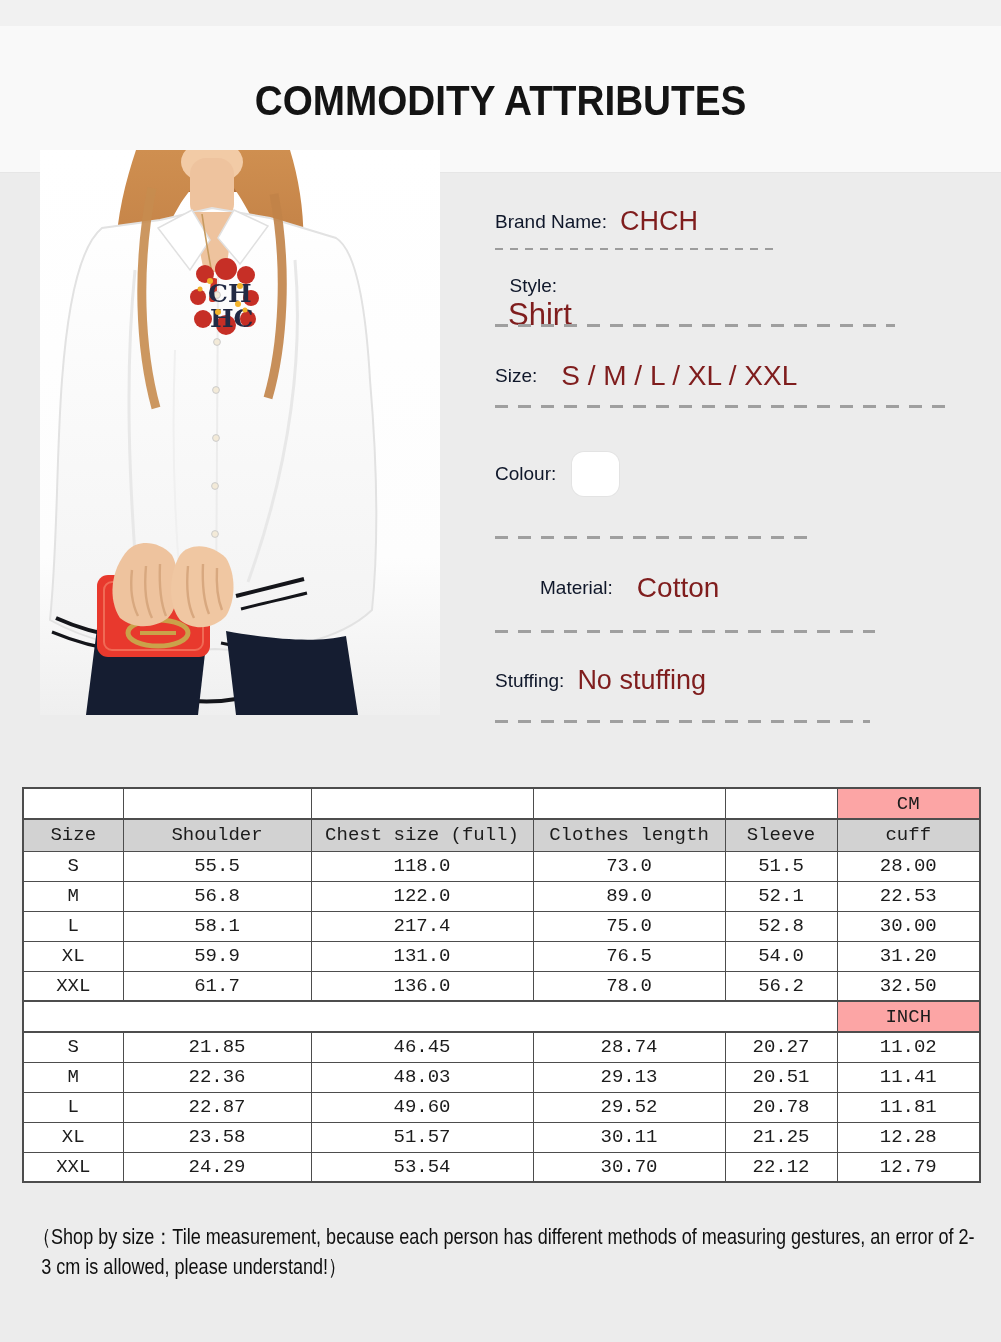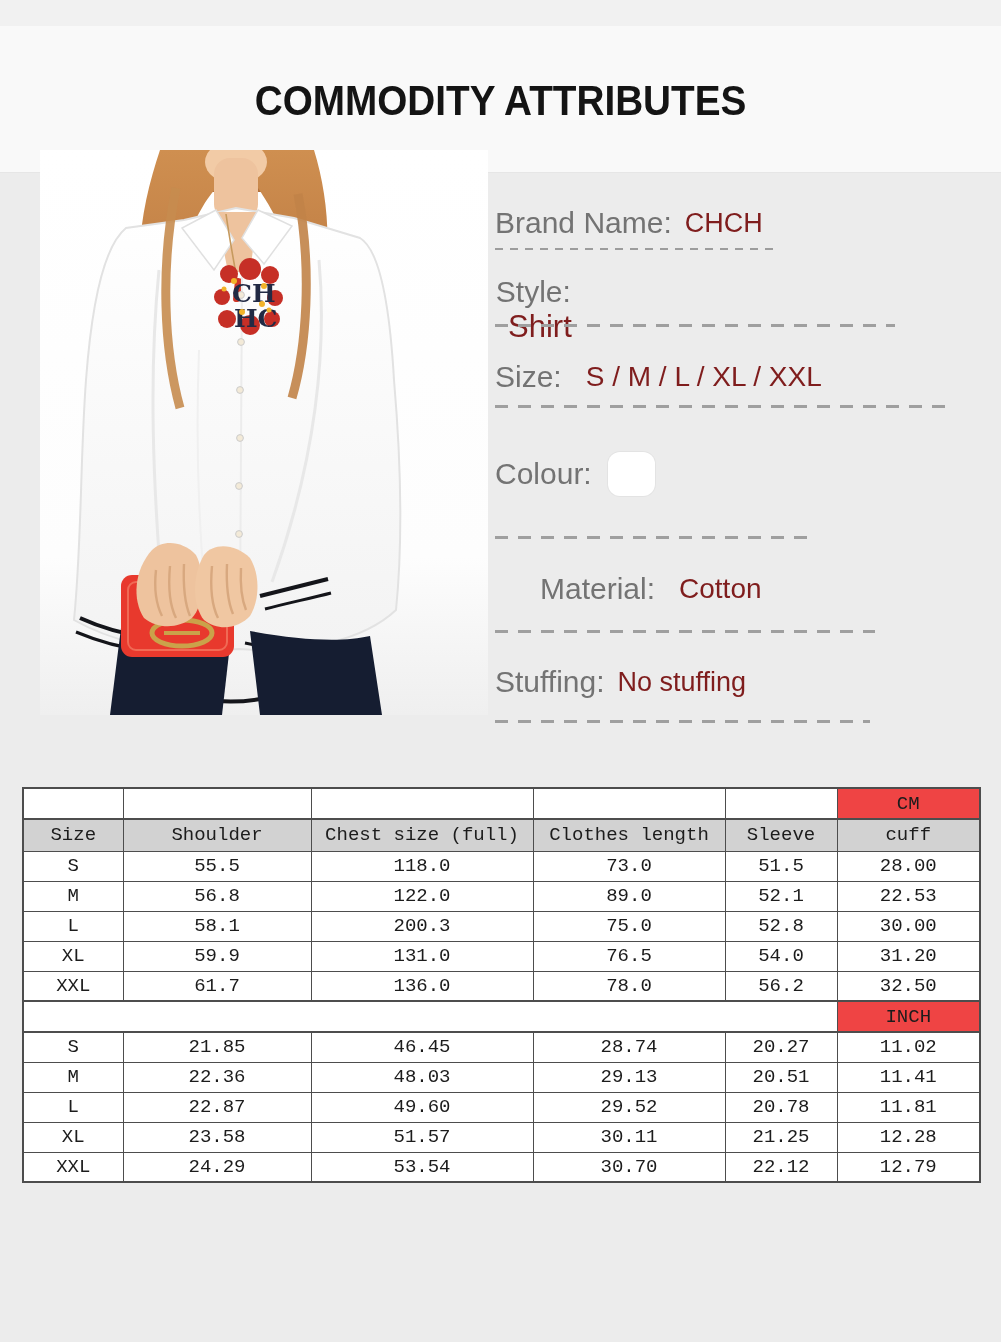--- a/index.html
+++ b/index.html
@@ -15,27 +15,27 @@
     position:absolute; left:0; top:26px; width:100%; height:147px;
     background:#f9f9f9; border-bottom:1px solid #e6e6e6;
   }
   .page-title {
     margin:0; padding-top:50px; text-align:center;
     font-size:43px; font-weight:bold; color:#141414;
     letter-spacing:0px; transform:scaleX(0.9);
   }
   
   .photo {
-    position:absolute; left:40px; top:150px; width:448px; height:565px;
+    position:absolute; left:40px; top:150px; width:400px; height:565px;
     background:linear-gradient(180deg,#ffffff 0%,#fdfdfd 72%,#efefef 100%);
   }
   .photo svg { display:block; width:100%; height:100%; }
   
   .attr { position:absolute; left:495px; display:flex; align-items:center; white-space:nowrap; }
-  .attr .label { font-size:30px; color:#737373;text-align:center; }
+  .attr .label { font-size:19px; color:#0f172a;text-align:center; }
   .attr .value { font-size:27px; margin-left:13px; color:#7f1d1d; }
   .attr .value.big { font-size:31px; }
   .attr .value.med { font-size:28px; margin-left:24px; }
   .swatch {
     width:47px; height:44px; margin-left:16px; border-radius:12px;
     background:#fff; box-shadow:0 0 0 1px rgba(0,0,0,0.035);
   }
   .divider { position:absolute; left:495px; }
   .divider.fine  { height:2px; background:repeating-linear-gradient(90deg,#9c9c9c 0 8px,transparent 8px 15px); }
   .divider.bold  { height:3px; background:repeating-linear-gradient(90deg,#9f9f9f 0 13px,transparent 13px 23px); }
@@ -56,21 +56,21 @@
     position:absolute; left:22px; top:787px; width:957px;
     border-collapse:collapse; table-layout:fixed;
     font-family:"Liberation Mono","DejaVu Sans Mono",monospace;
     font-size:19px; color:#1c1c1c;
     border:2px solid #4d4d4d; background:#fff;
   }
   .size-table td, .size-table th {
     border:1px solid #4d4d4d; text-align:center; vertical-align:middle;
     height:30px; padding:0; font-weight:normal; overflow:hidden;
   }
-  .size-table .unit { background:#ef4444; }
+  .size-table .unit { background:#fca5a5; }
   .size-table tr.row-hdr th { background:#d2d2d2; border-top:2px solid #4d4d4d; height:32px;text-align:center; }
   .size-table tr.row-unit-inch td { border-top:2px solid #4d4d4d; border-bottom:2px solid #4d4d4d; height:31px; }
   .size-table tr.row-unit-cm td { height:31px; }
   
   .footer-note { position:absolute; left:33px; top:1222px; width:965px; color:#101010; }
   .note-line {
     font-size:22px; line-height:30px; white-space:nowrap;
     transform:scaleX(0.82); transform-origin:left center;
   }
   .note-line.l2 { padding-left:10px; }
@@ -274,21 +274,21 @@
           <td>M</td>
           <td>56.8</td>
           <td>122.0</td>
           <td>89.0</td>
           <td>52.1</td>
           <td>22.53</td>
         </tr>
         <tr>
           <td>L</td>
           <td>58.1</td>
-          <td>200.3</td>
+          <td>217.4</td>
           <td>75.0</td>
           <td>52.8</td>
           <td>30.00</td>
         </tr>
         <tr>
           <td>XL</td>
           <td>59.9</td>
           <td>131.0</td>
           <td>76.5</td>
           <td>54.0</td>
@@ -342,14 +342,18 @@
           <td>XXL</td>
           <td>24.29</td>
           <td>53.54</td>
           <td>30.70</td>
           <td>22.12</td>
           <td>12.79</td>
         </tr>
       </tbody>
   </table>
 
+  <div class="footer-note">
+    <div class="note-line">（Shop by size：Tile measurement, because each person has different methods of measuring gestures, an error of 2-</div>
+    <div class="note-line l2">3 cm is allowed, please understand!）</div>
+  </div>
 
 </div>
 
 </body></html>

